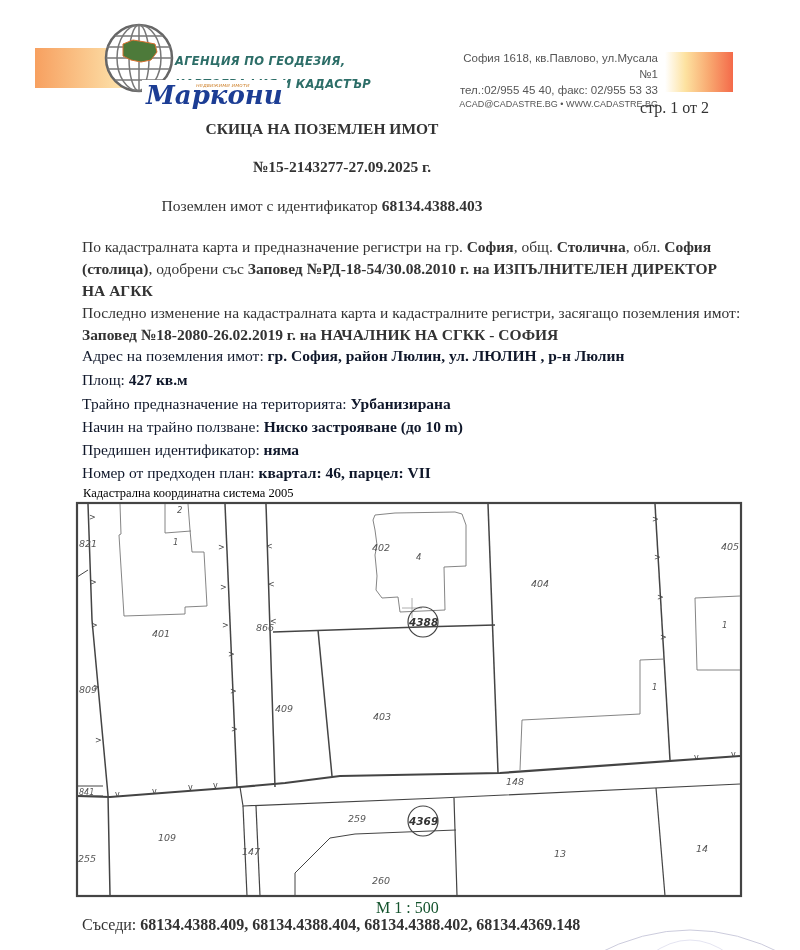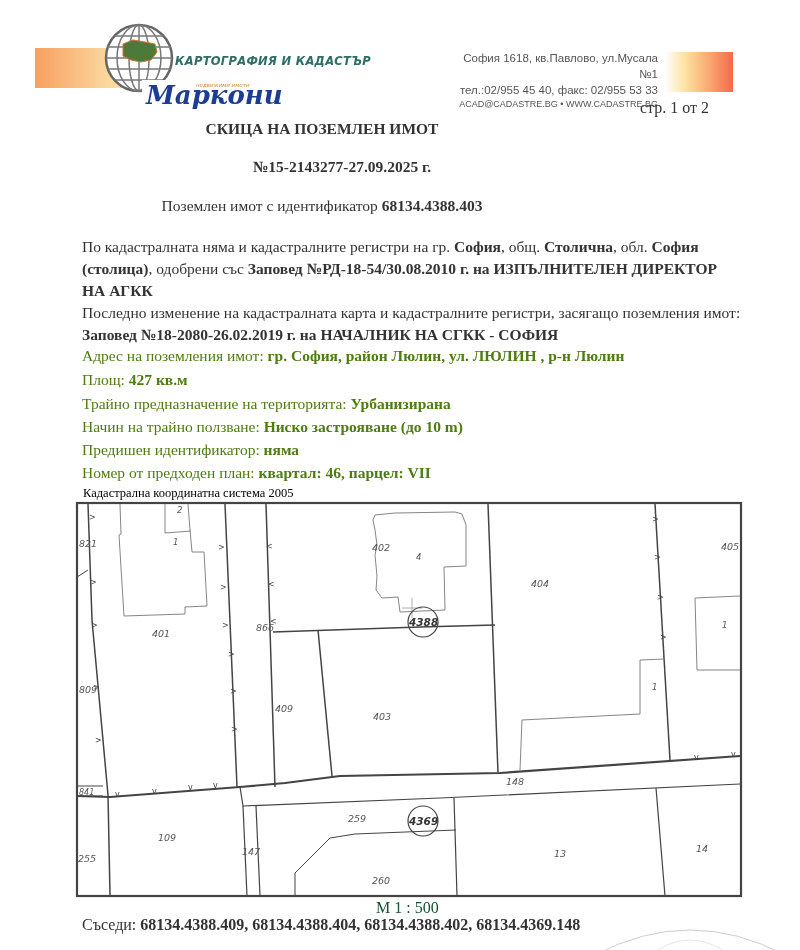--- a/index.html
+++ b/index.html
@@ -11,21 +11,21 @@
   .agency { left: 175px; top: 50px; font-family: "DejaVu Sans", sans-serif; font-weight: bold; font-style: italic; font-size: 11.5px; color: #2d6e68; letter-spacing: 0.3px; line-height: 23px; }
   .markoni { left: 142px; top: 80px; font-family: "DejaVu Serif", serif; font-weight: bold; font-style: italic; font-size: 26px; color: #1c3d94; background:#fff; padding: 0 4px; }
   .markoni-sub { left: 196px; top: 82px; font-family: "DejaVu Sans", sans-serif; font-size: 5.5px; color: #d28a3a; font-style: italic; }
   .contact { left: 445px; top: 50px; font-family: "Liberation Sans", sans-serif; color: #555; text-align: right; width: 213px; }
   .contact .l1, .contact .l2 { font-size: 11.5px; line-height: 16px; }
   .contact .l3 { font-size: 9px; line-height: 13px; }
   .page-num { left: 640px; top: 99px; font-size: 16px; color: #333; text-align: right; }
   .title { left: 0; width: 644px; text-align: center; font-weight: bold; font-size: 15.5px; color: #333; }
   .para { left: 82px; width: 660px; font-size: 15.5px; line-height: 22px; color: #333; }
   .para b { font-weight: bold; }
-  .line { left: 82px; font-size: 15.5px; color: #4d7c0f; white-space: nowrap; }
+  .line { left: 82px; font-size: 15.5px; color: #0f172a; white-space: nowrap; }
   .coord { left: 83px; top: 486px; font-size: 12.5px; font-weight: normal; color: #000000; }
   .map { left: 75px; top: 500px; width: 668px; height: 398px; }
   .scale { left: 376px; top: 899px; font-size: 16px; font-weight: normal; color: #14532d; text-align: right; }
   .neighbors { left: 82px; top: 916px; font-size: 16px; color: #333; white-space: nowrap; }
   .globe-bottom { left: 590px; top: 915px; width: 200px; height: 40px; }
 </style>
 </head>
 <body>
 
 <div class="abs logo-bar-left"></div>
@@ -35,38 +35,39 @@
   <ellipse cx="36" cy="36" rx="10" ry="33" fill="none" stroke="#777" stroke-width="1.5"></ellipse>
   <line x1="36" y1="3" x2="36" y2="69" stroke="#777" stroke-width="1.5"></line>
   <line x1="4" y1="25" x2="68" y2="25" stroke="#777" stroke-width="1.5"></line>
   <line x1="3" y1="36" x2="69" y2="36" stroke="#777" stroke-width="1.5"></line>
   <line x1="5" y1="47" x2="67" y2="47" stroke="#777" stroke-width="1.5"></line>
   <line x1="12" y1="58" x2="60" y2="58" stroke="#777" stroke-width="1.5"></line>
   <line x1="12" y1="14" x2="60" y2="14" stroke="#777" stroke-width="1.5"></line>
   <path d="M20 22 L30 18 L42 20 L52 22 L54 30 L48 38 L38 40 L28 38 L20 34 Z" fill="#4d7a3a" stroke="#d87030" stroke-width="1"></path>
 </svg>
 <div class="abs agency">
+  <div>АГЕНЦИЯ ПО ГЕОДЕЗИЯ,</div>
   <div>КАРТОГРАФИЯ И КАДАСТЪР</div>
 </div>
 <div class="abs markoni">Маркони</div>
 <div class="abs markoni-sub">недвижими имоти</div>
 
 <div class="abs contact">
   <div class="l1">София 1618, кв.Павлово, ул.Мусала №1</div>
   <div class="l2">тел.:02/955 45 40, факс: 02/955 53 33</div>
   <div class="l3">ACAD@CADASTRE.BG • WWW.CADASTRE.BG</div>
 </div>
 <div class="abs logo-bar-right"></div>
 <div class="abs page-num">стр. 1 от 2</div>
 
 <div class="abs title" style="top:120px;">СКИЦА НА ПОЗЕМЛЕН ИМОТ</div>
 <div class="abs title" style="top:158px;padding-left:20px;">№15-2143277-27.09.2025 г.</div>
 <div class="abs title" style="top:197px; font-weight:normal;"><span>Поземлен имот с идентификатор </span><b>68134.4388.403</b></div>
 
-<div class="abs para" style="top:236px;"><span>По кадастралната няма и кадастралните регистри на гр. </span><b>София</b><span>, общ. </span><b>Столична</b><span>, обл. </span><b>София (столица)</b><span>, одобрени със </span><b>Заповед №РД-18-54/30.08.2010 г. на ИЗПЪЛНИТЕЛЕН ДИРЕКТОР НА АГКК</b></div>
+<div class="abs para" style="top:236px;"><span>По кадастралната карта и предназначение регистри на гр. </span><b>София</b><span>, общ. </span><b>Столична</b><span>, обл. </span><b>София (столица)</b><span>, одобрени със </span><b>Заповед №РД-18-54/30.08.2010 г. на ИЗПЪЛНИТЕЛЕН ДИРЕКТОР НА АГКК</b></div>
 
 <div class="abs para" style="top:302px;"><span>Последно изменение на кадастралната карта и кадастралните регистри, засягащо поземления имот: </span><b>Заповед №18-2080-26.02.2019 г. на НАЧАЛНИК НА СГКК - СОФИЯ</b></div>
 
 <div class="abs line" style="top:347px;"><span>Адрес на поземления имот: </span><b>гр. София, район Люлин, ул. ЛЮЛИН , р-н Люлин</b></div>
 <div class="abs line" style="top:371px;"><span>Площ: </span><b>427 кв.м</b></div>
 <div class="abs line" style="top:395px;"><span>Трайно предназначение на територията: </span><b>Урбанизирана</b></div>
 <div class="abs line" style="top:418px;"><span>Начин на трайно ползване: </span><b>Ниско застрояване (до 10 m)</b></div>
 <div class="abs line" style="top:441px;"><span>Предишен идентификатор: </span><b>няма</b></div>
 <div class="abs line" style="top:464px;"><span>Номер от предходен план: </span><b>квартал: 46, парцел: VII</b></div>
 

